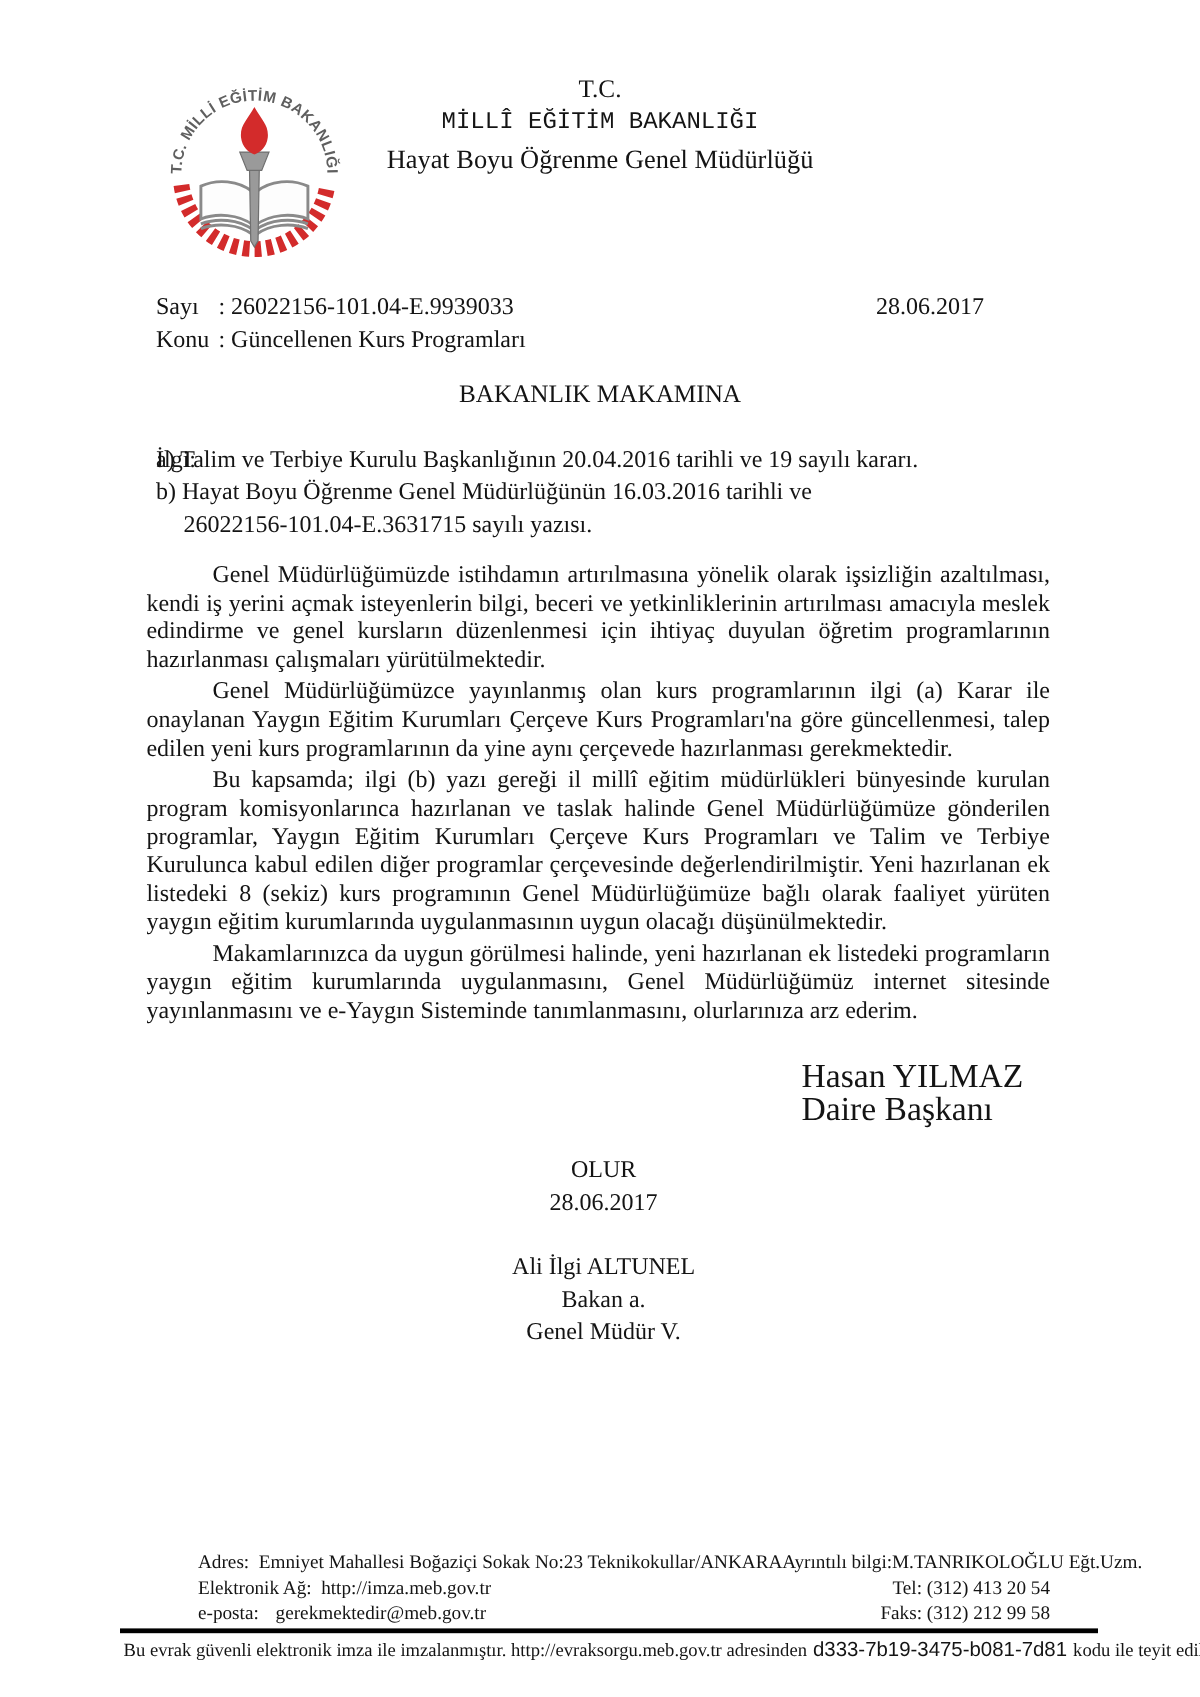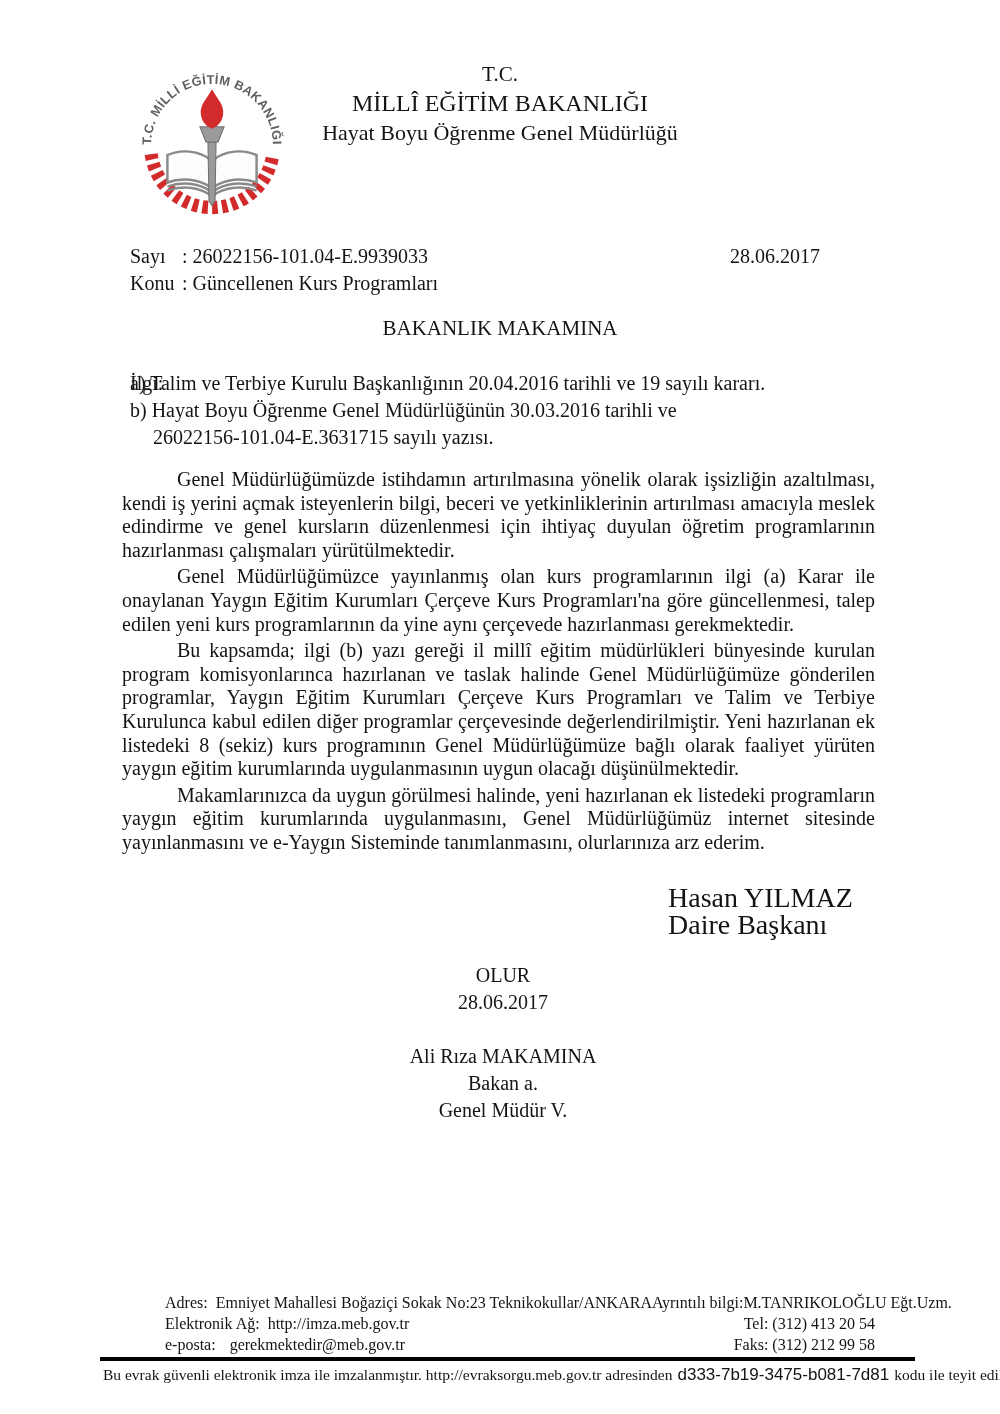--- a/index.html
+++ b/index.html
@@ -7,21 +7,21 @@
     position:relative; width:1000px; height:1414px; background:#ffffff;
     font-family:"Liberation Serif", "DejaVu Serif", serif; color:#141414;
     overflow:hidden;
   }
 
   
   .logo { position:absolute; top:69px; left:136px; width:152px; height:152px; }
   .logo-arc-text { font-family:"Liberation Sans", sans-serif; font-weight:bold; }
   .header-text { position:absolute; top:60px; left:0; right:0; text-align:center; }
   .hdr-tc       { font-size:21px; line-height:28px; }
-  .hdr-ministry { font-size:24px; line-height:30px; }
+  .hdr-ministry { font-size:20px; line-height:30px;font-family:Liberation Mono, monospace; }
   .hdr-dir      { font-size:22px; line-height:30px; }
 
   
   .meta { position:absolute; top:243px; left:130px; width:752px; font-size:20px; }
   .meta-row { display:flex; line-height:27px; position:relative; }
   .meta-label { width:52px; flex:0 0 auto; }
   .meta-date { position:absolute; left:600px; top:0; }
 
   .recipient { position:absolute; top:316px; left:0; right:0; text-align:center; font-size:21px; }
 
@@ -105,41 +105,41 @@
       <span>: Güncellenen Kurs Programları</span>
     </div>
   </div>
 
   <div class="recipient">BAKANLIK MAKAMINA</div>
 
   <div class="refs">
     <span class="refs-label">İlgi:</span>
     <div class="refs-lines">
       <div>a) Talim ve Terbiye Kurulu Başkanlığının 20.04.2016 tarihli ve 19 sayılı kararı.</div>
-      <div>b) Hayat Boyu Öğrenme Genel Müdürlüğünün 30.03.2016 tarihli ve</div>
+      <div>b) Hayat Boyu Öğrenme Genel Müdürlüğünün 16.03.2016 tarihli ve</div>
       <div class="ref-wrap">26022156-101.04-E.3631715 sayılı yazısı.</div>
     </div>
   </div>
 
   <div class="body-text">
     <p>Genel Müdürlüğümüzde istihdamın artırılmasına yönelik olarak işsizliğin azaltılması, kendi iş yerini açmak isteyenlerin bilgi, beceri ve yetkinliklerinin artırılması amacıyla meslek edindirme ve genel kursların düzenlenmesi için ihtiyaç duyulan öğretim programlarının hazırlanması çalışmaları yürütülmektedir.</p>
     <p>Genel Müdürlüğümüzce yayınlanmış olan kurs programlarının ilgi (a) Karar ile onaylanan Yaygın Eğitim Kurumları Çerçeve Kurs Programları'na göre güncellenmesi, talep edilen yeni kurs programlarının da yine aynı çerçevede hazırlanması gerekmektedir.</p>
     <p>Bu kapsamda; ilgi (b) yazı gereği il millî eğitim müdürlükleri bünyesinde kurulan program komisyonlarınca hazırlanan ve taslak halinde Genel Müdürlüğümüze gönderilen programlar, Yaygın Eğitim Kurumları Çerçeve Kurs Programları ve Talim ve Terbiye Kurulunca kabul edilen diğer programlar çerçevesinde değerlendirilmiştir. Yeni hazırlanan ek listedeki 8 (sekiz) kurs programının Genel Müdürlüğümüze bağlı olarak faaliyet yürüten yaygın eğitim kurumlarında uygulanmasının uygun olacağı düşünülmektedir.</p>
     <p>Makamlarınızca da uygun görülmesi halinde, yeni hazırlanan ek listedeki programların yaygın eğitim kurumlarında uygulanmasını, Genel Müdürlüğümüz internet sitesinde yayınlanmasını ve e-Yaygın Sisteminde tanımlanmasını, olurlarınıza arz ederim.</p>
   </div>
 
   <div class="sig">
     <div>Hasan YILMAZ</div>
     <div>Daire Başkanı</div>
   </div>
 
   <div class="approval">
     <div>OLUR</div>
     <div>28.06.2017</div>
-    <div class="appr-name-block">Ali Rıza MAKAMINA</div>
+    <div class="appr-name-block">Ali İlgi ALTUNEL</div>
     <div>Bakan a.</div>
     <div>Genel Müdür V.</div>
   </div>
 
 
   <div class="footer">
     <div class="foot-row">
       <span class="foot-left">
         <span>Adres:</span><span class="gap-sm"></span><span>Emniyet Mahallesi Boğaziçi Sokak No:23  Teknikokullar/ANKARA</span>
       </span>

